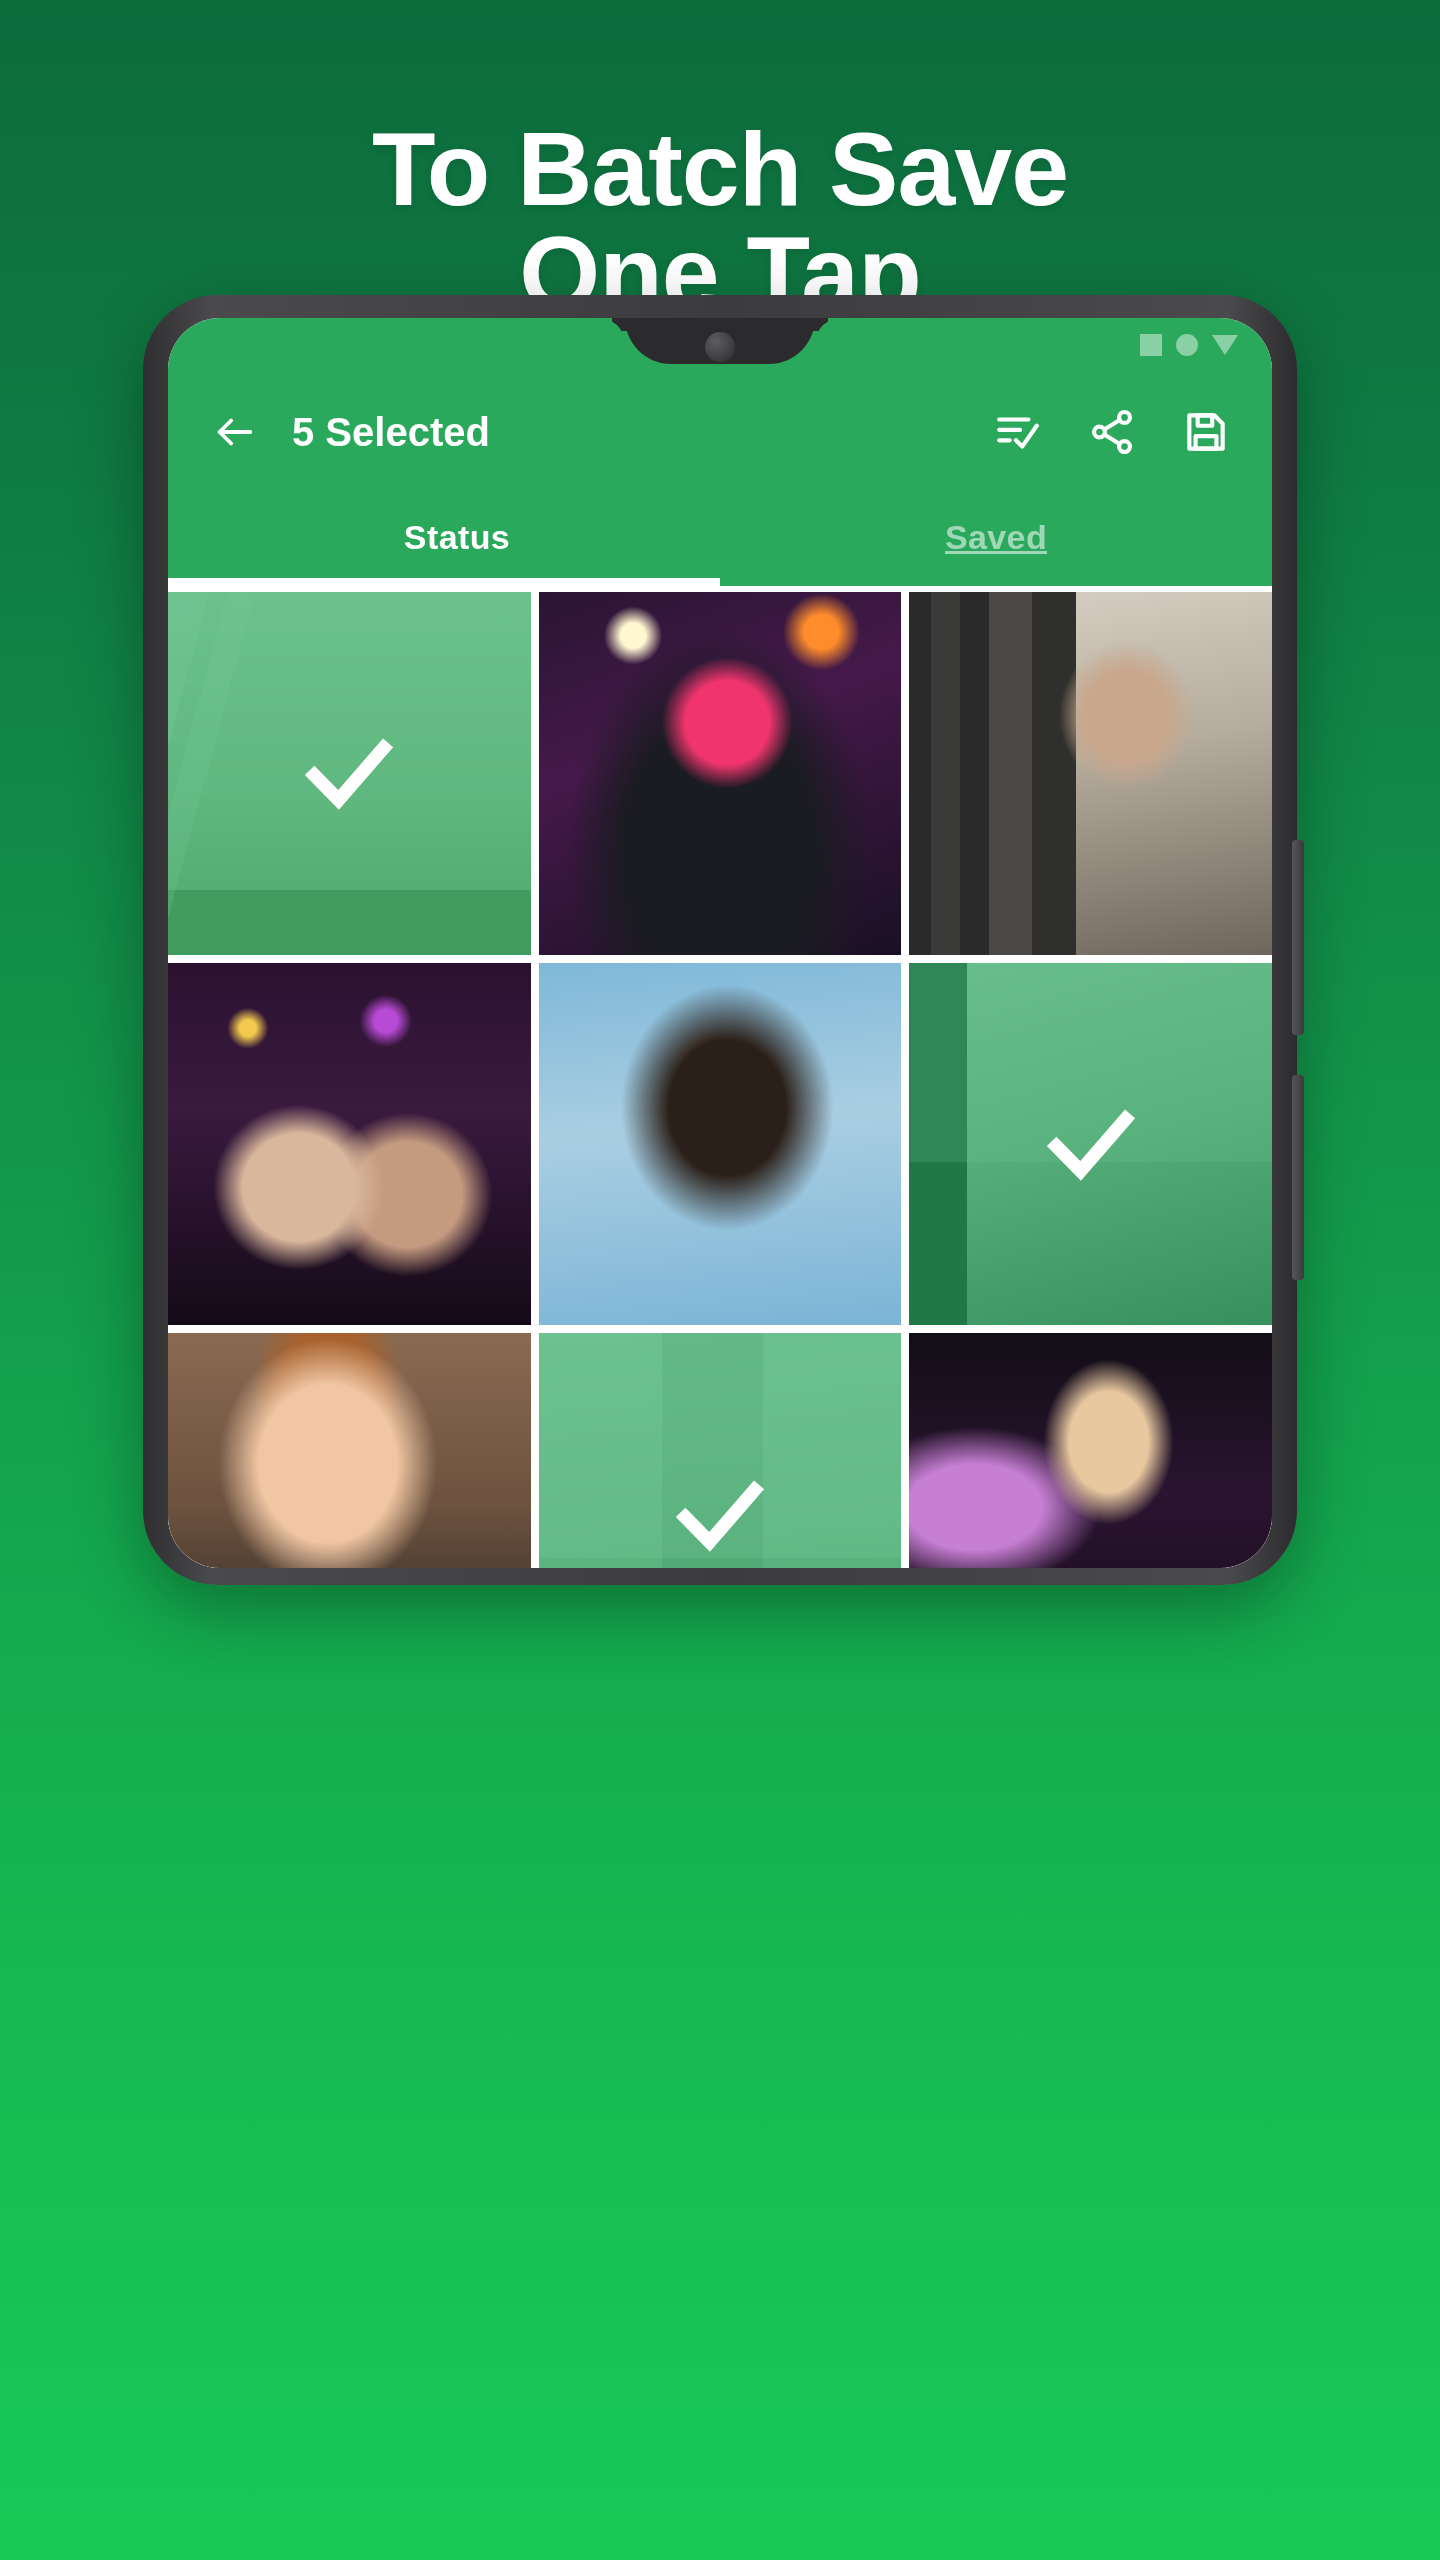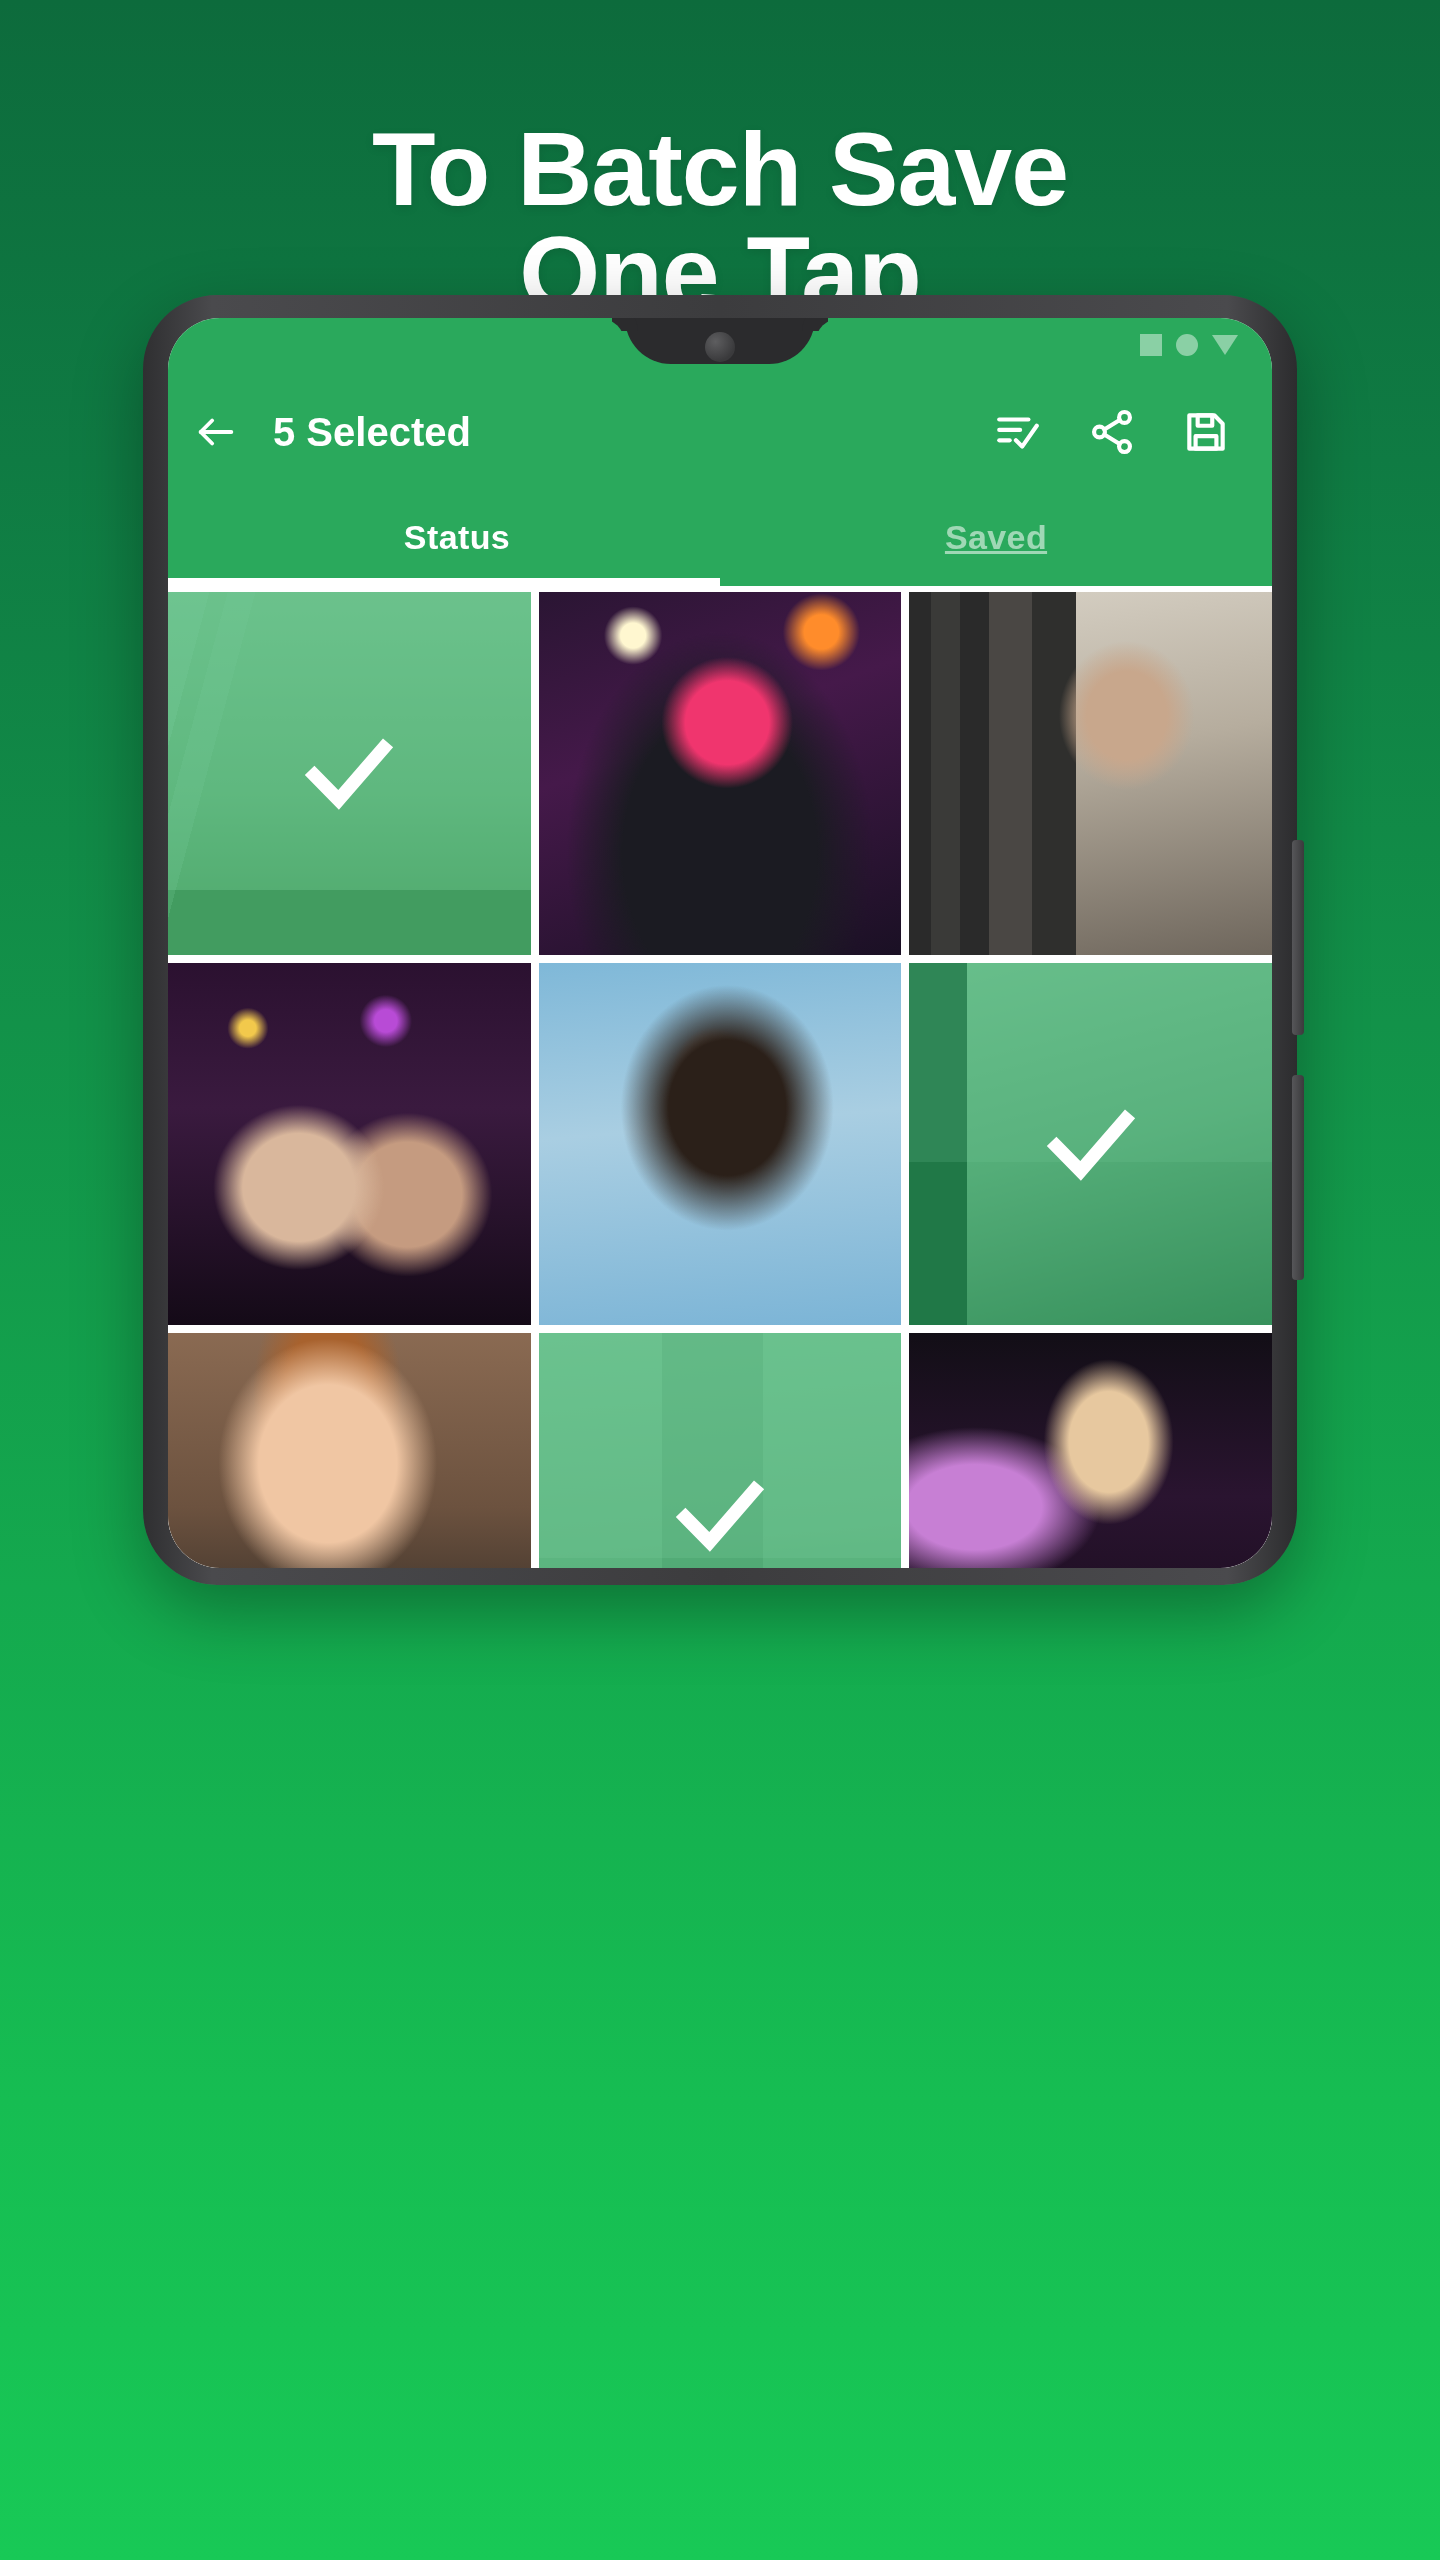--- a/index.html
+++ b/index.html
@@ -134,21 +134,21 @@
     border-right: 13px solid transparent;
     border-top: 20px solid rgba(255,255,255,0.45);
   }
 
   
   .appbar {
     height: 112px;
     background: #2aa95c;
     display: flex;
     align-items: center;
-    padding: 0 34px 0 17px;
+    padding: 0 34px 0 36px;
   }
   .appbar .back {
     width: 62px; height: 62px;
     display: flex; align-items: center; justify-content: center;
     flex: 0 0 auto;
   }
   .appbar .title {
     color: #ffffff;
     font-size: 40px;
     font-weight: bold;

